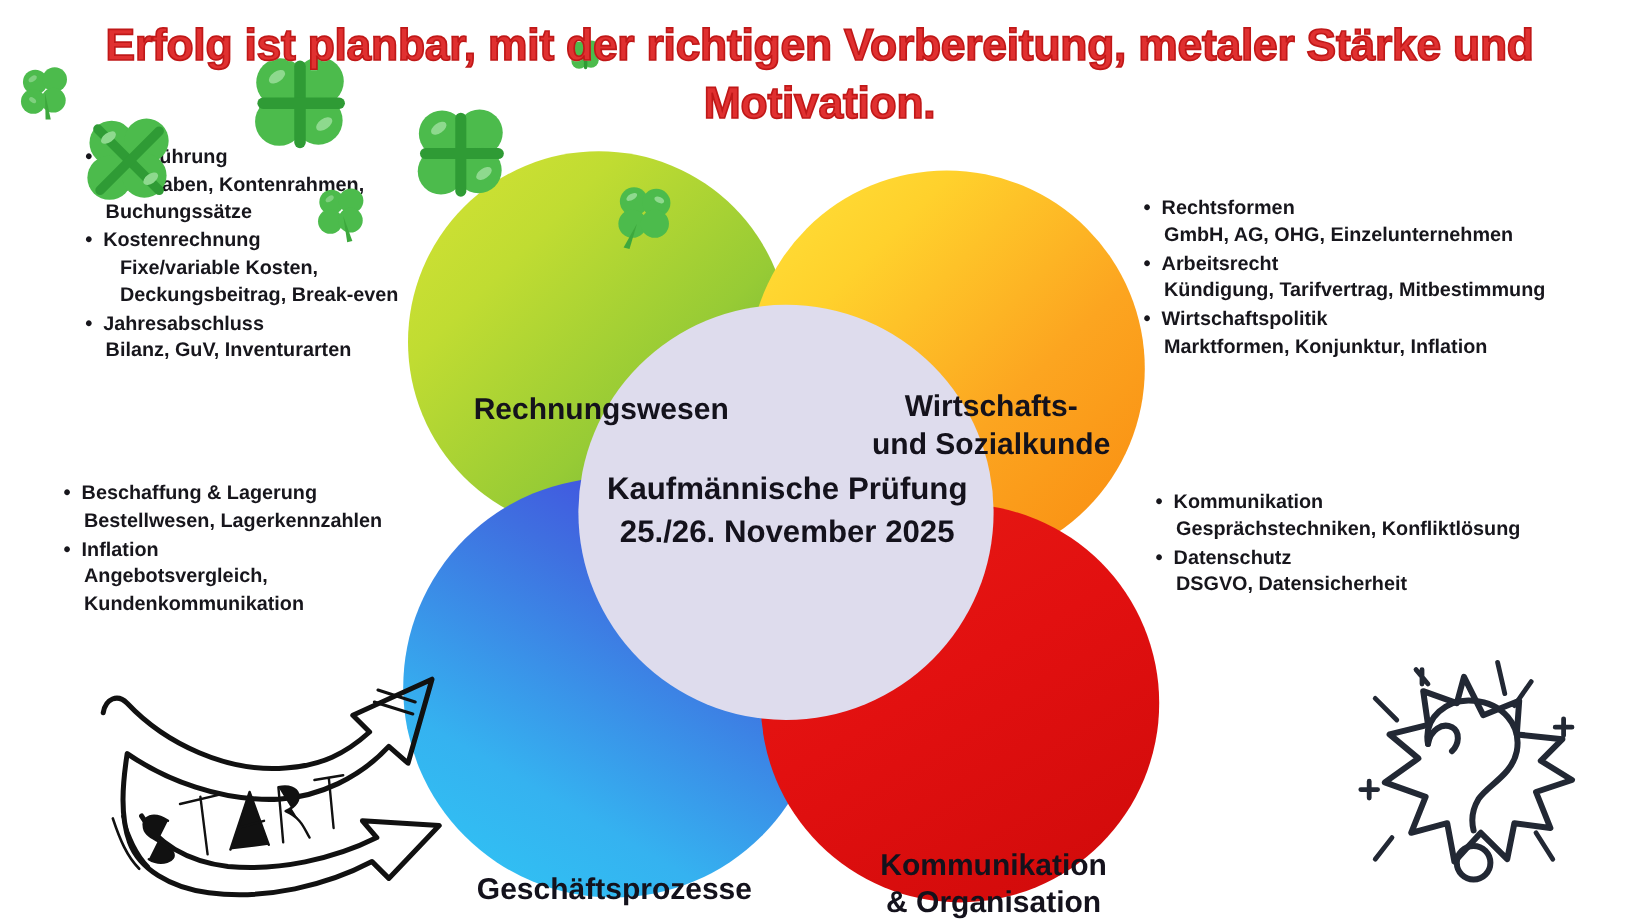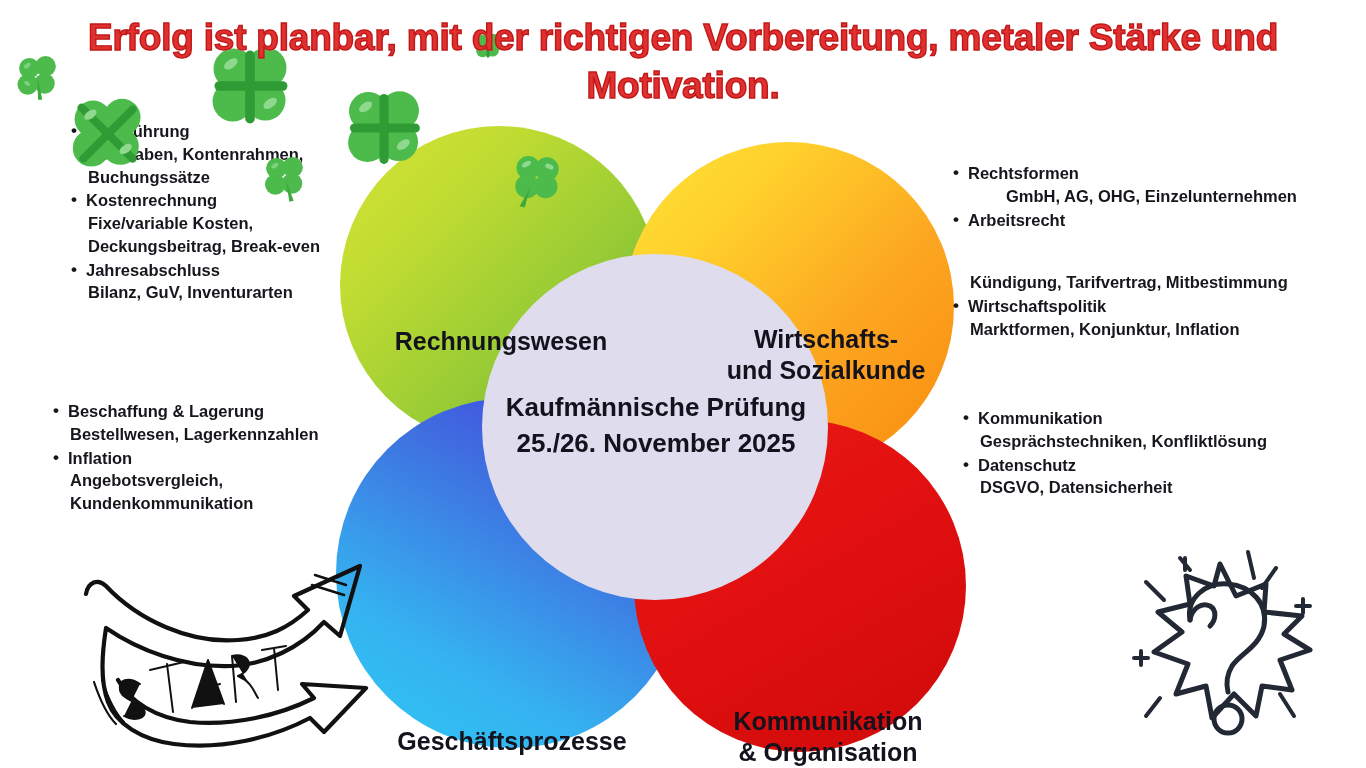--- a/index.html
+++ b/index.html
@@ -232,37 +232,37 @@
 </div>
 
 <ul class="bullets" id="bullets-tl">
   <li>
     <span>Buchführung</span>
     <span class="sub" style="white-space: pre-line;">Soll/Haben, Kontenrahmen,
 Buchungssätze</span>
   </li>
   <li>
     <span>Kostenrechnung</span>
-    <span class="sub" style="white-space: pre-line;">Fixe/variable Kosten,
+    <span class="sub" style="white-space: pre-line; margin-left: 12px;">Fixe/variable Kosten,
 Deckungsbeitrag, Break-even</span>
   </li>
   <li>
     <span>Jahresabschluss</span>
     <span class="sub" style="white-space: pre-line;">Bilanz, GuV, Inventurarten</span>
   </li>
 </ul>
 
 <ul class="bullets" id="bullets-tr">
   <li>
     <span>Rechtsformen</span>
-    <span class="sub" style="white-space: pre-line; margin-left: 36px;">GmbH, AG, OHG, Einzelunternehmen</span>
+    <span class="sub" style="white-space: pre-line;">GmbH, AG, OHG, Einzelunternehmen</span>
   </li>
   <li>
     <span>Arbeitsrecht</span>
-    <span class="sub" style="white-space: pre-line; margin-top: 40px;">Kündigung, Tarifvertrag, Mitbestimmung</span>
+    <span class="sub" style="white-space: pre-line;">Kündigung, Tarifvertrag, Mitbestimmung</span>
   </li>
   <li>
     <span>Wirtschaftspolitik</span>
     <span class="sub" style="white-space: pre-line;">Marktformen, Konjunktur, Inflation</span>
   </li>
 </ul>
 
 <ul class="bullets" id="bullets-bl">
   <li>
     <span>Beschaffung &amp; Lagerung</span>

